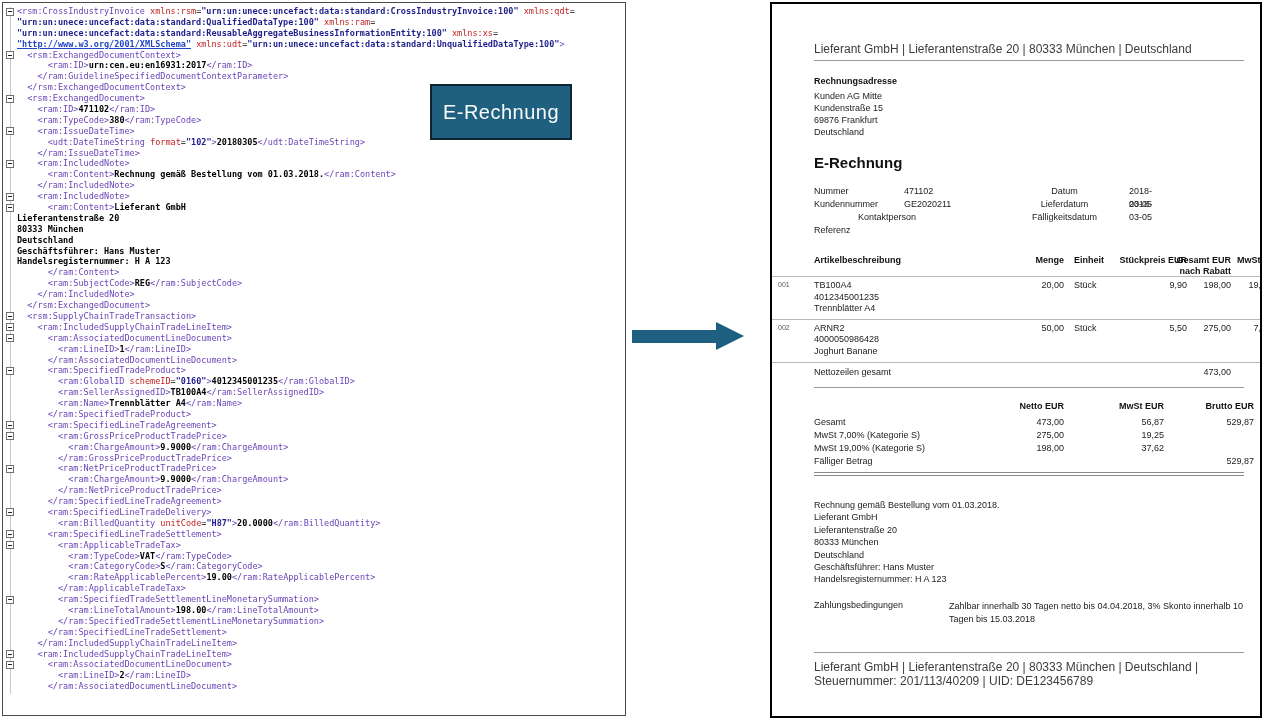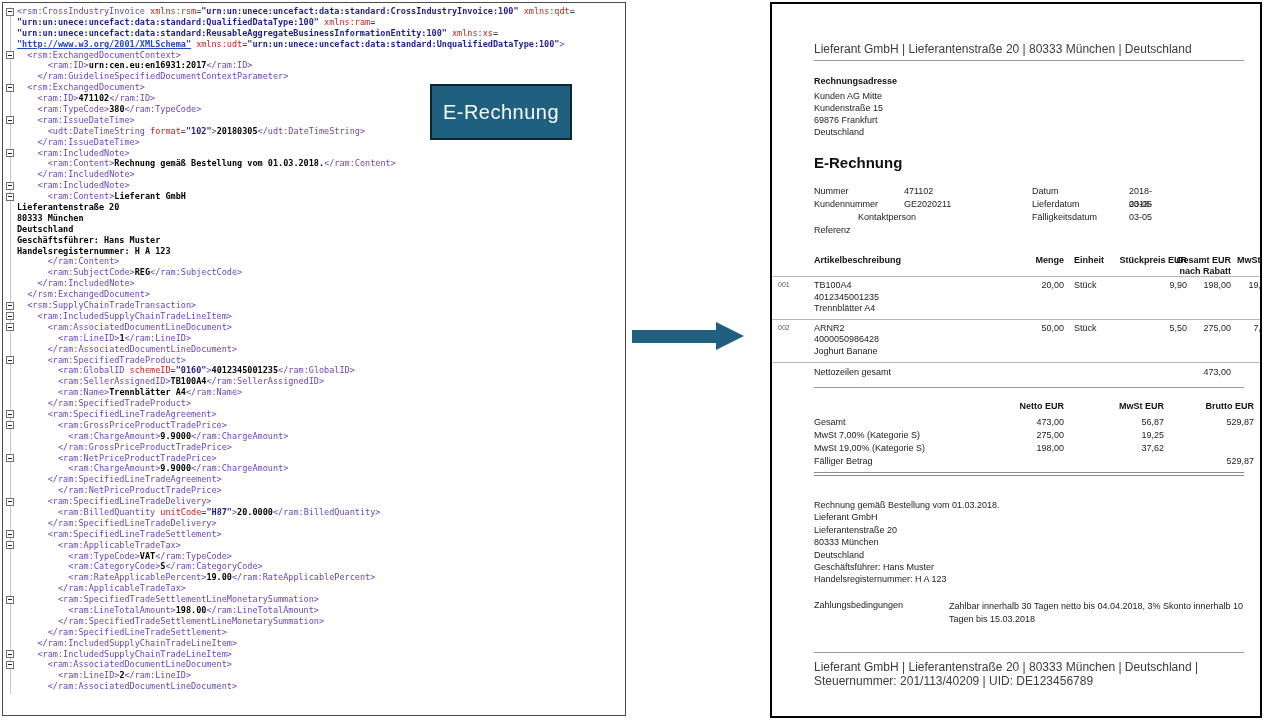--- a/index.html
+++ b/index.html
@@ -104,20 +104,24 @@
       </div>
       <div class="xline">
         <span class="g"></span>
         <span class="code"><span class="c">      </span><span class="t">&lt;ram:ID</span><span class="t">&gt;</span><span class="c">urn:cen.eu:en16931:2017</span><span class="t">&lt;/ram:ID</span><span class="t">&gt;</span></span>
       </div>
       <div class="xline">
         <span class="g"></span>
         <span class="code"><span class="c">    </span><span class="t">&lt;/ram:GuidelineSpecifiedDocumentContextParameter</span><span class="t">&gt;</span></span>
       </div>
       <div class="xline">
+        <span class="g"></span>
+        <span class="code"><span class="c">  </span><span class="t">&lt;/rsm:ExchangedDocumentContext</span><span class="t">&gt;</span></span>
+      </div>
+      <div class="xline">
         <span class="g">
           <span class="foldbox"></span>
         </span>
         <span class="code"><span class="c">  </span><span class="t">&lt;rsm:ExchangedDocument</span><span class="t">&gt;</span></span>
       </div>
       <div class="xline">
         <span class="g"></span>
         <span class="code"><span class="c">    </span><span class="t">&lt;ram:ID</span><span class="t">&gt;</span><span class="c">471102</span><span class="t">&lt;/ram:ID</span><span class="t">&gt;</span></span>
       </div>
       <div class="xline">
@@ -273,39 +277,35 @@
           <span class="foldbox"></span>
         </span>
         <span class="code"><span class="c">        </span><span class="t">&lt;ram:NetPriceProductTradePrice</span><span class="t">&gt;</span></span>
       </div>
       <div class="xline">
         <span class="g"></span>
         <span class="code"><span class="c">          </span><span class="t">&lt;ram:ChargeAmount</span><span class="t">&gt;</span><span class="c">9.9000</span><span class="t">&lt;/ram:ChargeAmount</span><span class="t">&gt;</span></span>
       </div>
       <div class="xline">
         <span class="g"></span>
+        <span class="code"><span class="c">        </span><span class="t">&lt;/ram:NetPriceProductTradePrice</span><span class="t">&gt;</span></span>
+      </div>
+      <div class="xline">
+        <span class="g"></span>
         <span class="code"><span class="c">      </span><span class="t">&lt;/ram:SpecifiedLineTradeAgreement</span><span class="t">&gt;</span></span>
       </div>
       <div class="xline">
-        <span class="g"></span>
-        <span class="code"><span class="c">        </span><span class="t">&lt;/ram:NetPriceProductTradePrice</span><span class="t">&gt;</span></span>
-      </div>
-      <div class="xline">
         <span class="g">
           <span class="foldbox"></span>
         </span>
         <span class="code"><span class="c">      </span><span class="t">&lt;ram:SpecifiedLineTradeDelivery</span><span class="t">&gt;</span></span>
       </div>
       <div class="xline">
         <span class="g"></span>
         <span class="code"><span class="c">        </span><span class="t">&lt;ram:BilledQuantity</span> <span class="a">unitCode</span>=<span class="v">"H87"</span><span class="t">&gt;</span><span class="c">20.0000</span><span class="t">&lt;/ram:BilledQuantity</span><span class="t">&gt;</span></span>
-      </div>
-      <div class="xline">
-        <span class="g"></span>
-        <span class="code"><span class="c">      </span><span class="t">&lt;/ram:SpecifiedLineTradeDelivery</span><span class="t">&gt;</span></span>
       </div>
       <div class="xline">
         <span class="g">
           <span class="foldbox"></span>
         </span>
         <span class="code"><span class="c">      </span><span class="t">&lt;ram:SpecifiedLineTradeSettlement</span><span class="t">&gt;</span></span>
       </div>
       <div class="xline">
         <span class="g">
           <span class="foldbox"></span>
@@ -392,21 +392,21 @@
       </div>
 
     <div class="abs" id="invoice-title" style="left:42px; top:150px;">E-Rechnung</div>
 
     <div class="abs" style="left:42px; top:181px;" id="meta-left">
         <div class="meta-row" style="position: relative;"><span class="meta-label">Nummer</span><span class="meta-value" style="left: 90px;">471102</span></div>
         <div class="meta-row" style="position: relative;"><span class="meta-label">Kundennummer</span><span class="meta-value" style="left: 90px;">GE2020211</span></div>
         <div class="meta-row" style="position: relative; padding-left: 44px;"><span class="meta-label">Kontaktperson</span><span class="meta-value" style="left: 90px;"></span></div>
         <div class="meta-row" style="position: relative;"><span class="meta-label">Referenz</span><span class="meta-value" style="left: 90px;"></span></div>
       </div>
-    <div class="abs" style="left:260px; top:181px;" id="meta-right">
+    <div class="abs" style="left:260px; top:181px;text-align:center;" id="meta-right">
         <div class="meta-row" style="position: relative;"><span class="meta-label">Datum</span><span class="meta-value" style="left: 97px;">2018-03-05</span></div>
         <div class="meta-row" style="position: relative;"><span class="meta-label">Lieferdatum</span><span class="meta-value" style="left: 97px;">2018-03-05</span></div>
         <div class="meta-row" style="position: relative;"><span class="meta-label">Fälligkeitsdatum</span><span class="meta-value" style="left: 97px;"></span></div>
       </div>
 
     <div class="abs" style="left:0; top:248px; right:0; height:24px;">
       <div class="abs hdr" style="left:42px; top:3px;">Artikelbeschreibung</div>
       <div class="num hdr col-menge">Menge</div>
       <div class="col-einheit hdr">Einheit</div>
       <div class="num hdr col-preis">Stückpreis EUR</div>

